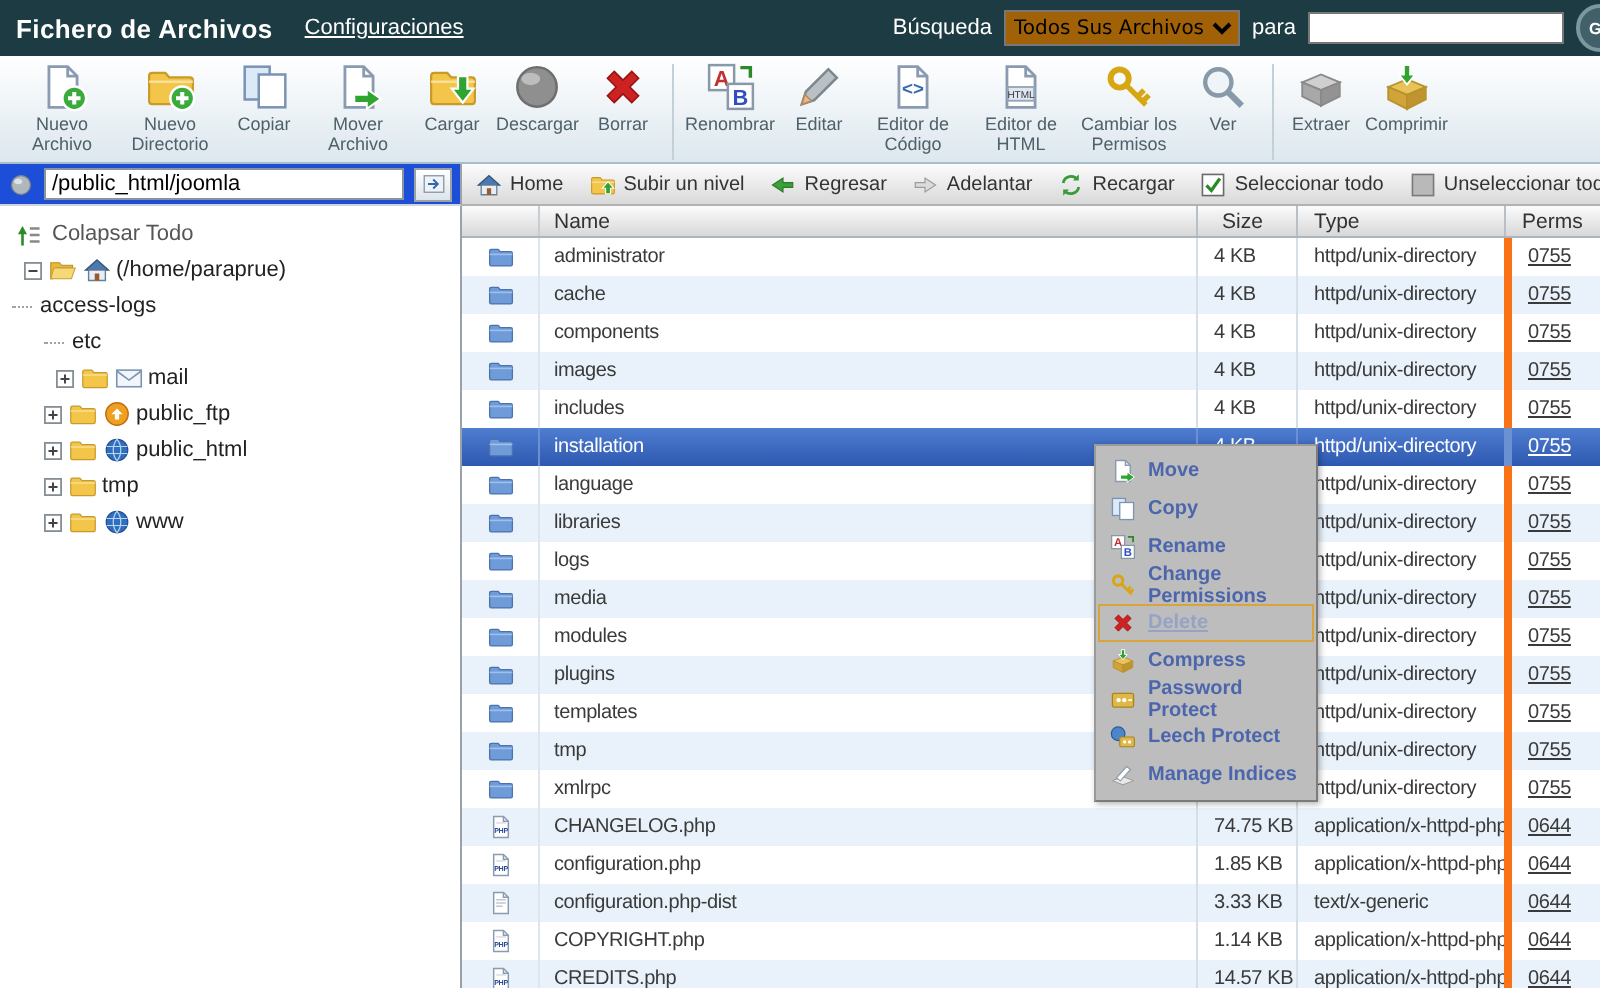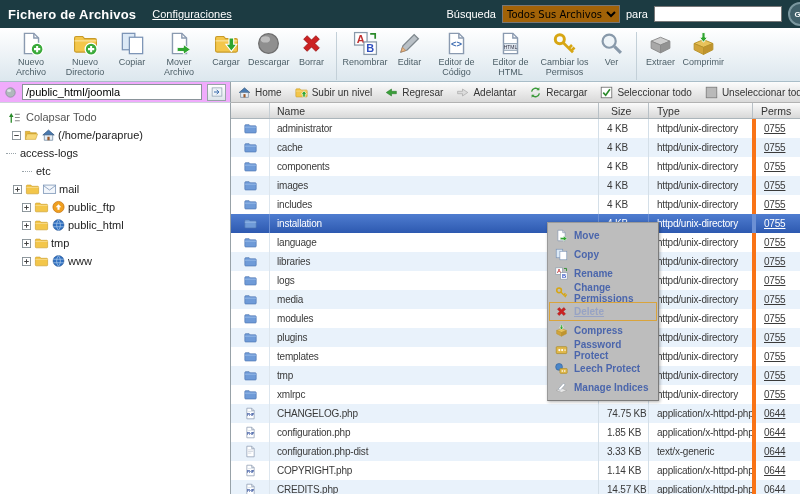--- a/index.html
+++ b/index.html
@@ -24,21 +24,21 @@
   .toolbar { position:absolute; top:28px; left:0; right:0; height:54px;
     background:linear-gradient(#ffffff,#dce7ee); border-bottom:1px solid #a9bdc8;
     display:flex; align-items:flex-start; padding:3px 2px 0 4px; }
   .tb-btn { min-width:40px; max-width:54px; padding:0 2px; text-align:center; cursor:pointer; }
   .tb-btn .ic { width:25px; height:25px; margin:0 auto; display:block; }
   .tb-btn .lb { font-size:9px; line-height:10px; color:#4e6069; margin-top:1px; }
   .tb-sep { width:1px; align-self:stretch; background:#c3d0d8; margin:1px 4px; }
 
   
   .locbar { position:absolute; top:82px; left:0; right:0; height:21px; display:flex; }
-  .loc-left { width:231px; min-width:231px; background:#f0abfc; border-right:1px solid #98a2a8;
+  .loc-left { width:231px; min-width:231px; background:#1d4ed8; border-right:1px solid #98a2a8;
     border-bottom:1px solid #cdd5da; display:flex; align-items:center; padding:0 4px; }
   .loc-left .ic { width:13px; height:13px; }
   .path-input { flex:1; height:16px; border:1px solid #8a949a; font-size:11px; margin:0 5px; padding:0 3px; }
   .dir-btn { width:19px; height:17px; border:1px solid #98a2a8; background:linear-gradient(#fff,#dde4ea);
     display:flex; align-items:center; justify-content:center; cursor:pointer; }
   .dir-btn .ic { width:12px; height:12px; }
   .loc-right { flex:1; background:linear-gradient(#fcfcfc,#d9d9d9); border-bottom:1px solid #b2b2b2;
     display:flex; align-items:center; padding:0 7px; }
   .nav-item { display:flex; align-items:center; font-size:10px; color:#333; margin-right:13px; cursor:pointer; white-space:nowrap; }
   .nav-item .ic { width:13px; height:13px; margin-right:4px; }
@@ -379,21 +379,21 @@
       <span>(/home/paraprue)</span>
     </div>
     <div class="tree-row" style="padding-left: 6px;">
       <span class="tick"></span>
       <span>access-logs</span>
     </div>
     <div class="tree-row" style="padding-left: 22px;">
       <span class="tick"></span>
       <span>etc</span>
     </div>
-    <div class="tree-row" style="padding-left: 13px;">
+    <div class="tree-row" style="padding-left: 28px;">
       <span class="ic exp">
         <svg viewBox="0 0 10 10">
           <rect x=".5" y=".5" width="9" height="9" fill="#fff" stroke="#848e94"></rect>
           <path d="M2.5 5h5M5 2.5v5" stroke="#444" stroke-width="1.1"></path>
         </svg>
       </span>
       <span class="ic">
         <svg viewBox="0 0 16 16" xmlns="http://www.w3.org/2000/svg">
           <path d="M1 4.4c0-.5.4-.9 1-.9h4.2l1.2 1.4h6.6c.6 0 1 .4 1 1v6.6c0 .6-.4 1-1 1H2c-.6 0-1-.4-1-1z" fill="#f3c64a" stroke="#c89a28" stroke-width=".7"></path>
           <path d="M1 6.3h14" stroke="#f8e09a" stroke-width=".8"></path>

